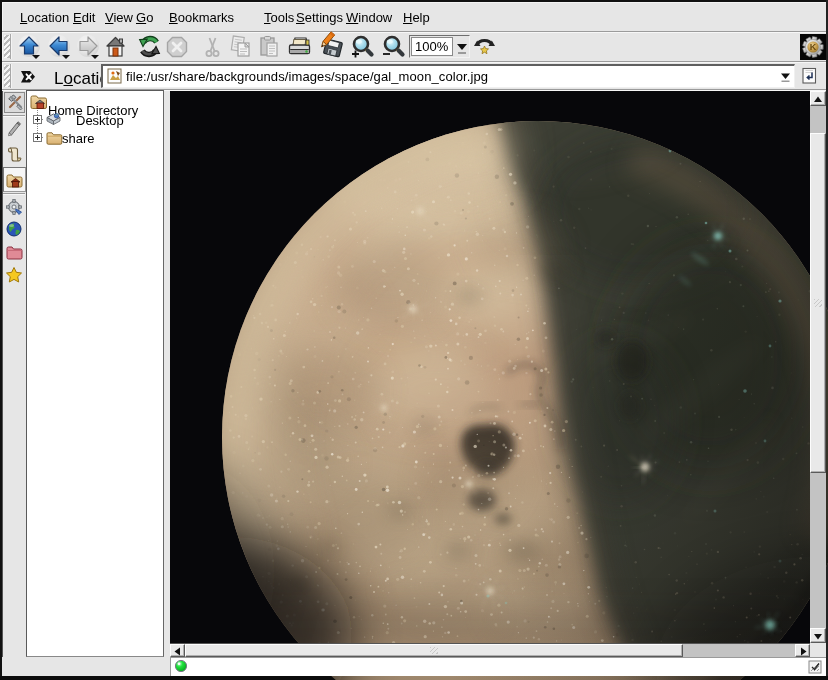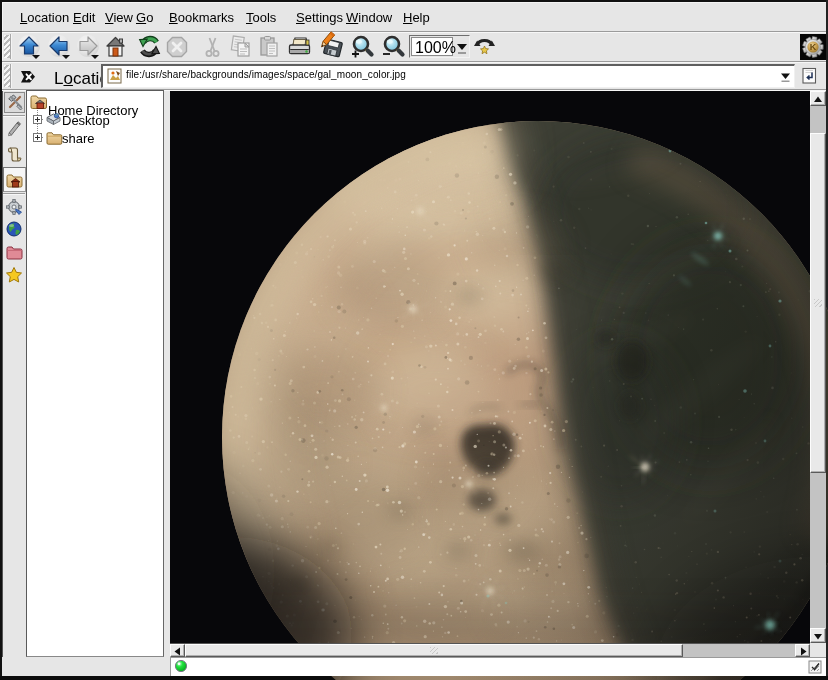--- a/index.html
+++ b/index.html
@@ -17,21 +17,21 @@
 <div class="a" style="left:826px;top:0;width:2px;height:680px;background:#222"></div>
 <div class="a" style="left:0;top:676px;width:828px;height:4px;background:#0c0c0c"></div>
 <div class="a" style="left:2px;top:2px;width:824px;height:1px;background:#f4f4f4"></div>
 <div class="a" style="left:2px;top:2px;width:1px;height:674px;background:#f4f4f4"></div>
 
 <div class="mi" style="left:20px"><u>L</u>ocation</div>
 <div class="mi" style="left:73px"><u>E</u>dit</div>
 <div class="mi" style="left:105px"><u>V</u>iew</div>
 <div class="mi" style="left:136px"><u>G</u>o</div>
 <div class="mi" style="left:169px"><u>B</u>ookmarks</div>
-<div class="mi" style="left:246px"><u>T</u>ools</div>
+<div class="mi" style="left:264px"><u>T</u>ools</div>
 <div class="mi" style="left:296px"><u>S</u>ettings</div>
 <div class="mi" style="left:346px"><u>W</u>indow</div>
 <div class="mi" style="left:403px"><u>H</u>elp</div>
 <div class="groove" style="left:2px;top:31px;width:824px"></div>
 
 <div class="handle" style="left:4px;top:35px;height:23px"></div>
 <div class="hsep" style="left:10px;top:34px;height:25px"></div>
 <svg width="0" height="0" style="position:absolute">
     <defs>
 <linearGradient id="blu" x1="0" y1="0" x2="0" y2="1">
@@ -167,21 +167,21 @@
   </svg>
 <svg class="a" style="left:382px;top:35px" width="23" height="24" viewBox="0 0 23 24">
     <circle cx="10" cy="9" r="7" fill="url(#lens)" stroke="#2e2e2e" stroke-width="2.6"></circle>
 <ellipse cx="7.8" cy="6.6" rx="3" ry="2.2" fill="#eafafd" opacity="0.85"></ellipse>
 <path d="M15.2 14.2 L17 16" stroke="#b89b42" stroke-width="3.4"></path>
 <path d="M16.6 15.6 L20.5 19.5" stroke="#33383c" stroke-width="4.2" stroke-linecap="round"></path>
     <path d="M1 19 h7" stroke="#111" stroke-width="1.8"></path>
   </svg>
 <div class="a" style="left:409px;top:35px;width:61px;height:23px;background:#e6e6e6;border:1px solid #9a9a9a;border-top-color:#6f6f6f;border-left-color:#6f6f6f;border-bottom-color:#f2f2f2;border-right-color:#f2f2f2"></div>
 <div class="a" style="left:411px;top:37px;width:42px;height:19px;background:#fff;border:1px solid #8a8a8a"></div>
-<div class="a" style="left:415px;top:39px;font-size:16px">100%</div>
+<div class="a" style="left:415px;top:39px;font-size:13px">100%</div>
 <svg class="a" style="left:455px;top:43px" width="14" height="12" viewBox="0 0 14 12">
     <path d="M2 1 L12 1 L7 7 Z" fill="#111"></path>
     <rect x="3" y="9" width="8" height="2" fill="#9a9a9a"></rect>
   </svg>
 <svg class="a" style="left:472.5px;top:36px" width="23" height="22" viewBox="0 0 23 22">
     <path d="M4 9 A8 7 0 0 1 19 9" fill="none" stroke="#222" stroke-width="3"></path>
 <path d="M1 10 L7.5 10 L4.2 4.5 Z" fill="#222"></path>
     <path d="M22 10 L15.5 10 L18.8 4.5 Z" fill="#222"></path>
 <path d="M11.5 10 l1.2 2.6 2.8 .3 -2.1 2 .6 2.8 -2.5-1.5 -2.5 1.5 .6-2.8 -2.1-2 2.8-.3 Z" fill="#e8c84a" stroke="#8a6a10" stroke-width="0.7"></path>
   </svg>
@@ -213,21 +213,21 @@
 <path d="M6.5 4.3 L11 9.3 M11 4.3 L6.5 9.3" stroke="#fff" stroke-width="1.9" stroke-linecap="round"></path>
   </svg>
 <div class="a" style="left:54px;top:69px;font-size:17px">L<u>o</u>cation:</div>
 <div class="a" style="left:101px;top:64px;width:694px;height:24px;background:#fff;border:1px solid #9f9f9f;border-top:2px solid #5f5f5f;border-left:2px solid #5f5f5f;border-bottom-color:#f0f0f0;border-right-color:#f0f0f0"></div>
 <svg class="a" style="left:107px;top:68px" width="16" height="16" viewBox="0 0 16 16">
     <rect x="1" y="1" width="13" height="14" fill="#fdfdfd" stroke="#7a6a4a" stroke-width="1"></rect>
 <path d="M3 12 L6 7 L9 10 L11 8 L13 12 Z" fill="#caa046"></path>
 <circle cx="6" cy="5" r="1.6" fill="#e06a10"></circle>
 <path d="M9 3 l4 2 -2 3 Z" fill="#7a4a1a"></path>
   </svg>
-<div class="a" style="left:126px;top:69px;font-size:10px;letter-spacing:0.1px">file:/usr/share/backgrounds/images/space/gal_moon_color.jpg</div>
+<div class="a" style="left:126px;top:69px;font-size:13px;letter-spacing:0.1px">file:/usr/share/backgrounds/images/space/gal_moon_color.jpg</div>
 <svg class="a" style="left:778px;top:72px" width="15" height="11" viewBox="0 0 15 11">
     <path d="M3 1.5 L12 1.5 L7.5 7 Z" fill="#111"></path>
     <rect x="3.5" y="8.5" width="8" height="1.5" fill="#9a9a9a"></rect>
   </svg>
 <svg class="a" style="left:800px;top:67px" width="19" height="18" viewBox="0 0 19 18">
     <rect x="3" y="1.5" width="12.5" height="14.5" fill="#fcfcfc" stroke="#5a5a5a" stroke-width="1.1"></rect>
 <path d="M5.5 3.5 L13 3.5 M5.5 5.5 L13 5.5" stroke="#c8c8c8" stroke-width="0.8"></path>
 <path d="M12 5.5 L12 10.5 L7.5 10.5 M9.5 8.5 L7.3 10.5 L9.5 12.5" stroke="#1c2f55" stroke-width="1.5" fill="none"></path>
 </svg>
 <div class="groove" style="left:2px;top:89px;width:824px"></div>
@@ -1705,21 +1705,21 @@
 <div class="a" style="left:33px;top:133px;width:9px;height:9px;background:#fff;border:1px solid #777"></div>
 <div class="a" style="left:35px;top:137px;width:5px;height:1px;background:#333"></div>
 <div class="a" style="left:37px;top:135px;width:1px;height:5px;background:#333"></div>
 <svg class="a" style="left:46px;top:112px" width="15" height="14" viewBox="0 0 15 14">
     <path d="M7.5 2 L14 5.5 L7.5 9 L1 5.5 Z" fill="#d8dde2" stroke="#5a5f66" stroke-width="1"></path>
 <path d="M1 5.5 L7.5 9 L7.5 12.5 L1 9 Z" fill="#aab2ba" stroke="#5a5f66" stroke-width="0.8"></path>
 <path d="M14 5.5 L7.5 9 L7.5 12.5 L14 9 Z" fill="#c4cbd2" stroke="#5a5f66" stroke-width="0.8"></path>
 <circle cx="10.5" cy="3.8" r="2.2" fill="#4a7ac8" stroke="#23458a" stroke-width="0.7"></circle>
 <path d="M9.5 3 Q10.5 2.2 11.5 3" stroke="#8fc878" stroke-width="0.9" fill="none"></path>
   </svg>
-<div class="a" style="left:62px;top:113px">Desktop</div>
+<div class="a" style="left:76px;top:113px">Desktop</div>
 <svg class="a" style="left:46px;top:130px" width="16" height="15" viewBox="0 0 16 15">
     <path d="M1 4 Q1 2.8 2.2 2.8 L6 2.8 L7.5 4.8 L14.5 4.8 Q15.8 4.8 15.8 6 L15.8 13 Q15.8 14.2 14.5 14.2 L2.2 14.2 Q1 14.2 1 13 Z" fill="url(#fold)" stroke="#8a6a30" stroke-width="1"></path>
 <path d="M1 6.2 L15.8 6.2" stroke="#c89a50" stroke-width="0.8"></path>
   </svg>
 <div class="a" style="left:62px;top:131px">share</div>
 
 <div class="a" style="left:810px;top:91px;width:16px;height:552px;background:#c3c3c3"></div>
 <div class="a" style="left:810px;top:91px;width:16px;height:15px;background:#e9e9e9;border:1px solid #5a5a5a;border-top-color:#fdfdfd;border-left-color:#fdfdfd;box-shadow:inset -1px -1px 0 #b0b0b0"></div>
 <svg class="a" style="left:814.0px;top:95.5px" width="8" height="7" viewBox="0 0 8 7">
     <path d="M4 0.5 L8 6 L0 6 Z" fill="#111"></path>

